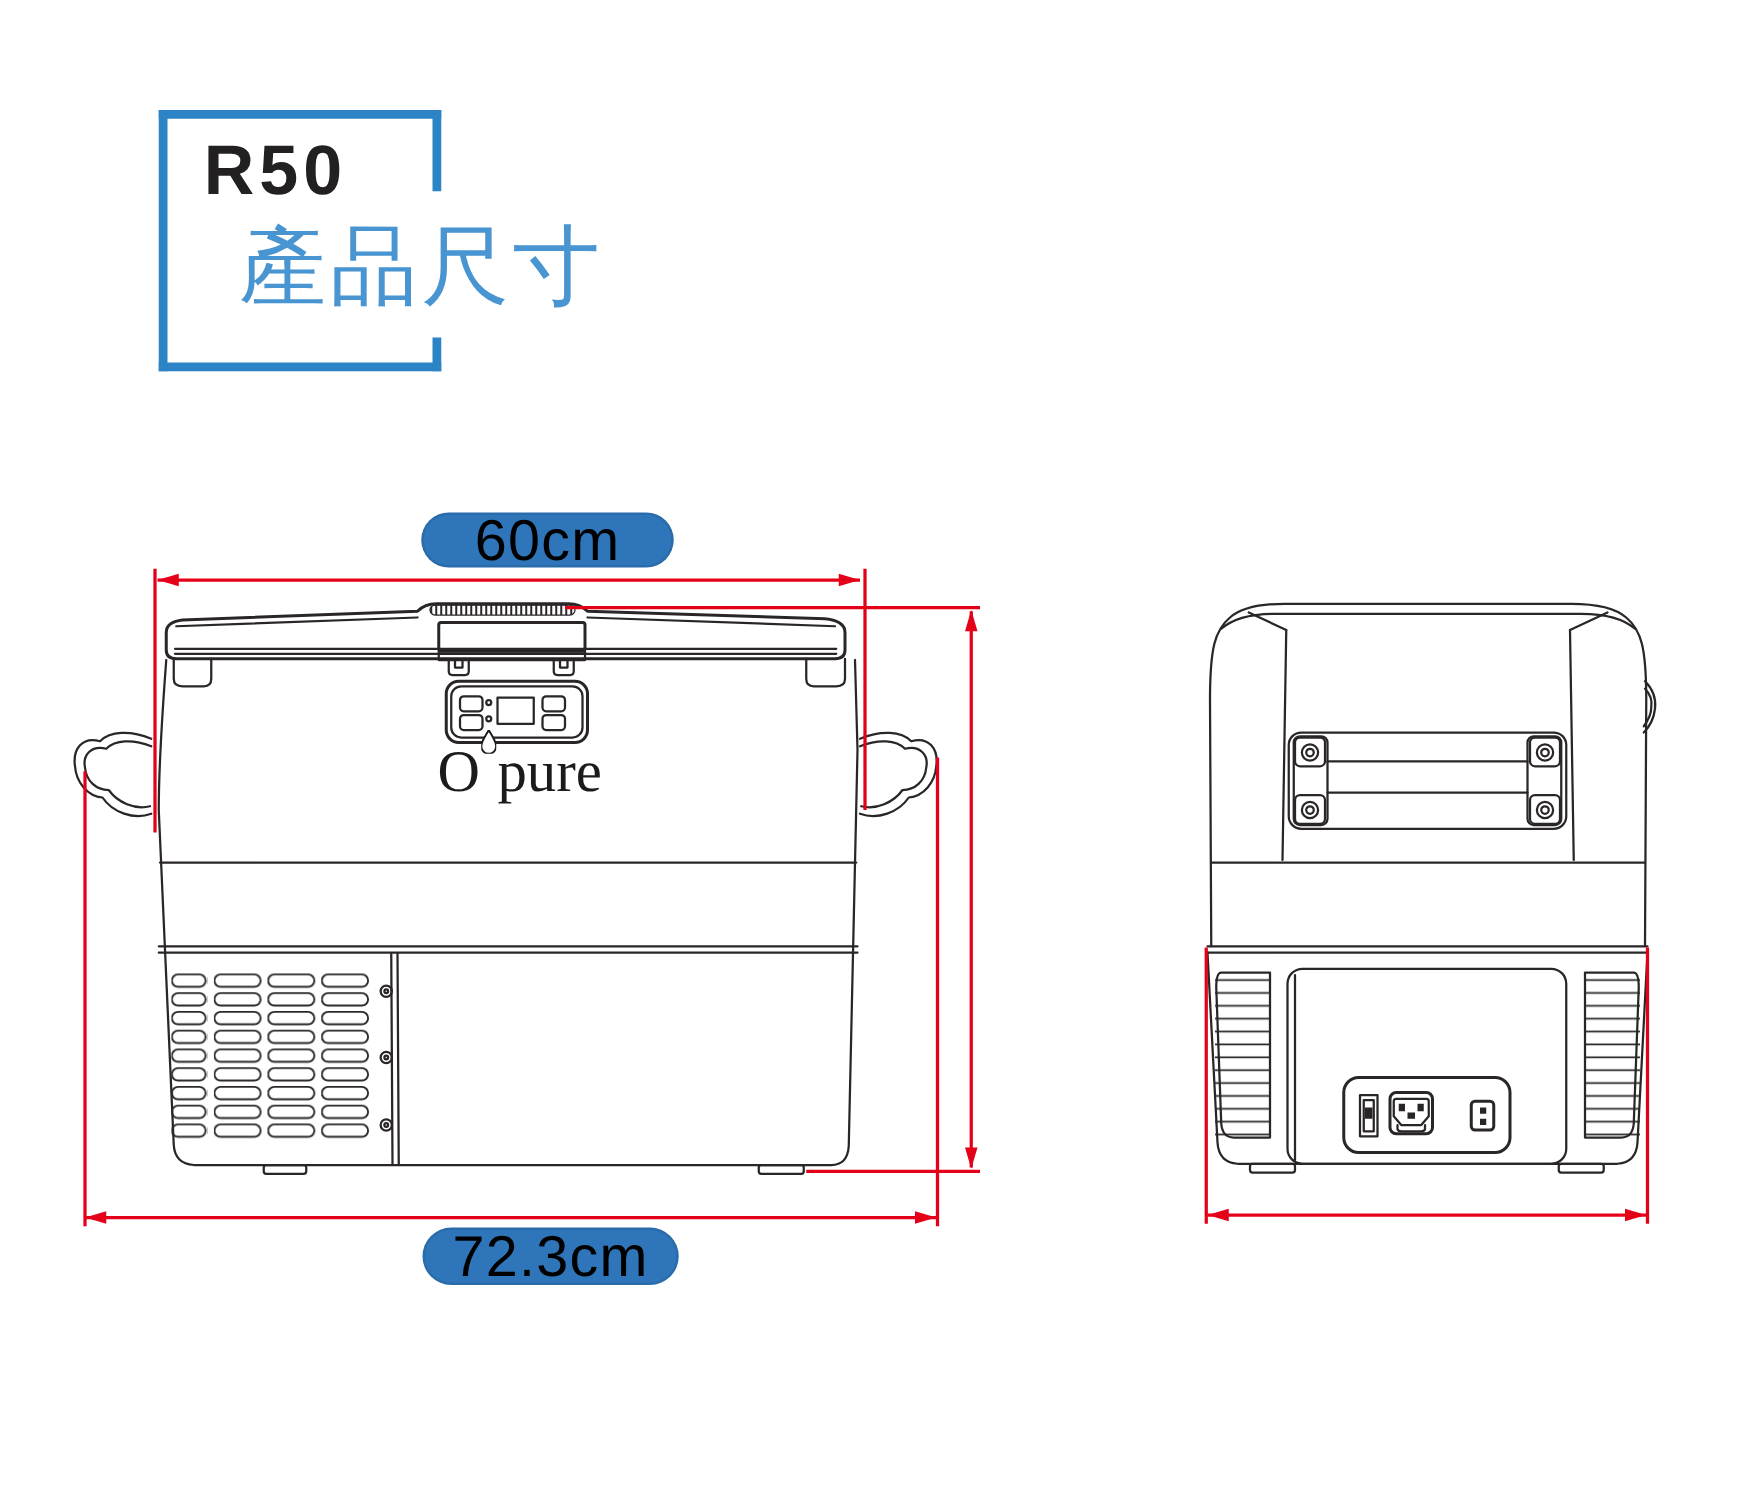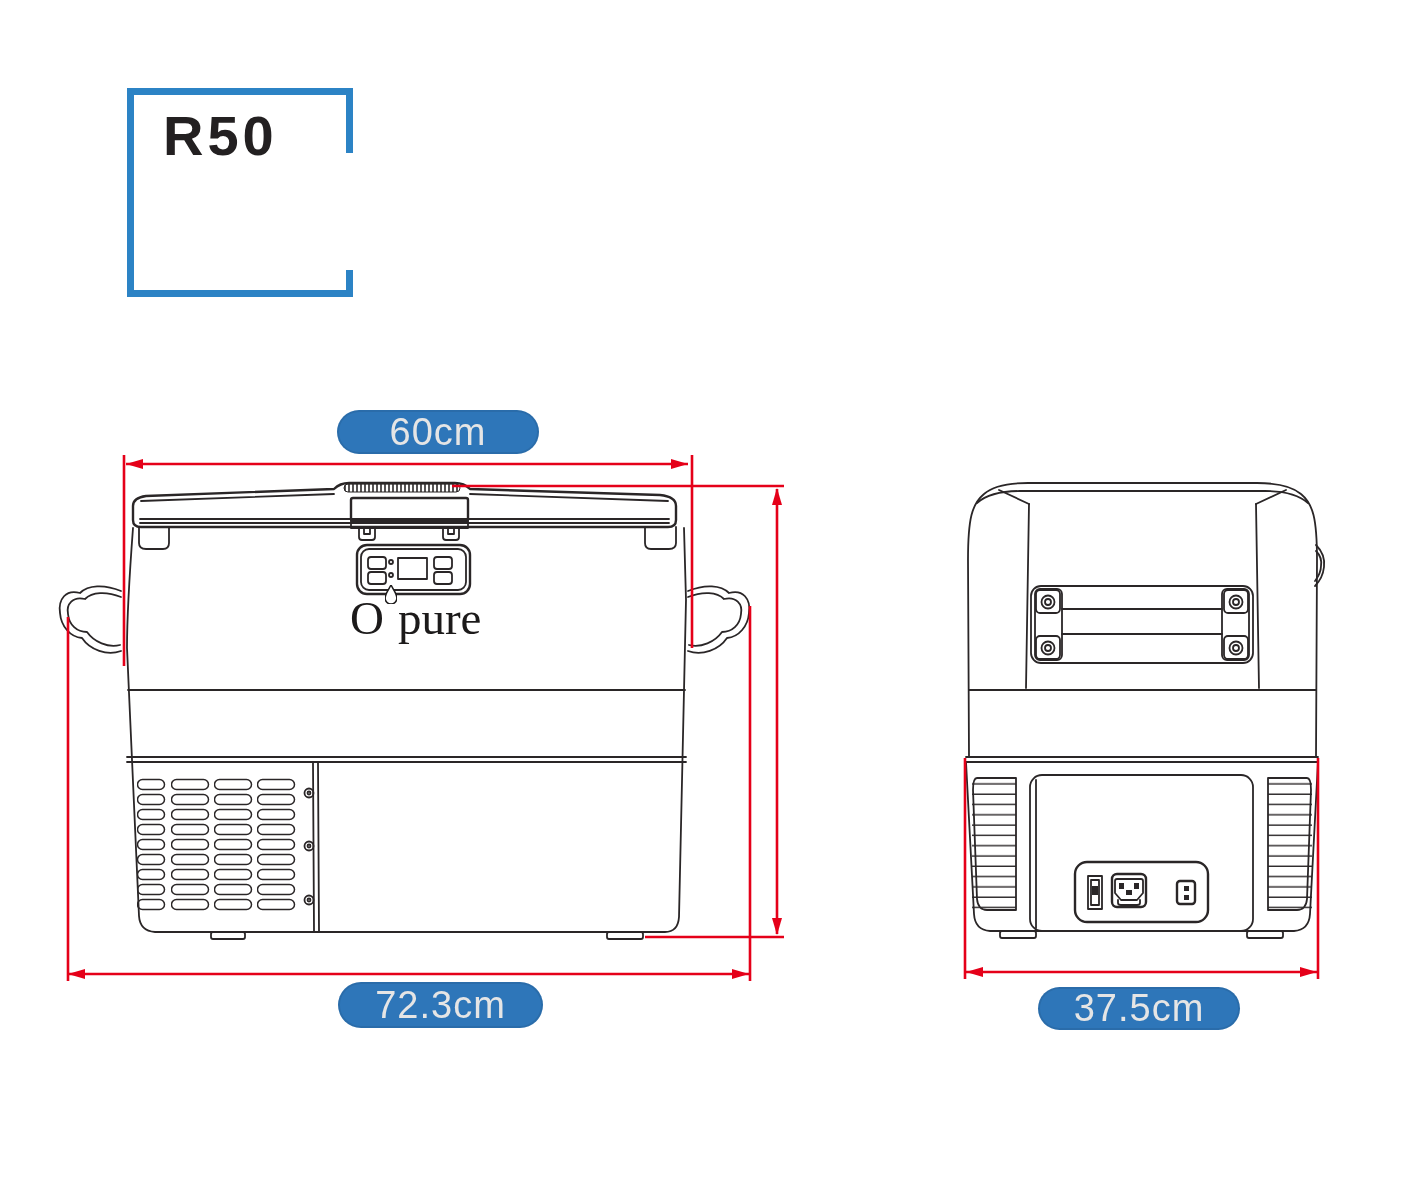--- a/index.html
+++ b/index.html
@@ -7,22 +7,22 @@
           font-family:"Liberation Sans",sans-serif;text-align:center;}
 
   
   .frame-seg{position:absolute;background:var(--frame-blue);}
   .model{position:absolute;left:163px;top:108px;font-size:56px;font-weight:bold;
          color:#232021;letter-spacing:4px;line-height:1;}
   .subtitle{position:absolute;left:191px;top:178px;font-size:70px;color:var(--subtitle-blue);
             letter-spacing:3px;line-height:1;white-space:nowrap;font-weight:500;}
 
   
-  .badge{position:absolute;background:var(--badge-blue);color:#e5e5e5;border-radius:999px;
-         display:flex;align-items:center;justify-content:center;font-size:38px;
+  .badge{position:absolute;background:var(--badge-blue);color:#000000;border-radius:999px;
+         display:flex;align-items:center;justify-content:center;font-size:46px;
          letter-spacing:1px;box-shadow:inset 0 0 0 2px rgba(0,0,0,.08);}
 
   
   .logo{position:absolute;left:350px;top:595px;font-family:"Liberation Serif","DejaVu Serif",serif;
         font-size:47px;color:#1c1a1a;line-height:1;display:inline-flex;align-items:baseline;}
   .logo .drop{position:relative;top:-30px;margin:0 1px;display:inline-block;}
 
   
   .lineart{position:absolute;left:0;top:0;}
   .ink{stroke:var(--line-dark);fill:none;stroke-width:1.8;stroke-linecap:round;stroke-linejoin:round;}
@@ -226,27 +226,27 @@
   </svg>
 
   <div>
     <div class="frame-seg" style="left:127px;top:88px;width:226px;height:7px;"></div>
     <div class="frame-seg" style="left:127px;top:88px;width:7px;height:209px;"></div>
     <div class="frame-seg" style="left:127px;top:290px;width:226px;height:7px;"></div>
     <div class="frame-seg" style="left:346px;top:88px;width:7px;height:65px;"></div>
     <div class="frame-seg" style="left:346px;top:270px;width:7px;height:27px;"></div>
   </div>
   <div class="model">R50</div>
+  <div class="subtitle">產品尺寸</div>
 
   <div class="logo">
     <span>O</span>
     <span class="drop">
       <svg width="12" height="19" viewBox="0 0 10 16">
         <path d="M5,0 C3.5,3 0,7.5 0,11 a5,5 0 0 0 10,0 C10,7.5 6.5,3 5,0 Z" fill="#ffffff" stroke="#1c1a1a" stroke-width="1.3"></path>
       </svg>
     </span>
     <span>pure</span>
   </div>
 
   <div class="badge" style="left:337px;top:410px;width:202px;height:44px;">60cm</div>
   <div class="badge" style="left:338px;top:982px;width:205px;height:46px;">72.3cm</div>
-  <div class="badge" style="left:1038px;top:987px;width:202px;height:43px;">37.5cm</div>
 </div>
 
 </body></html>

